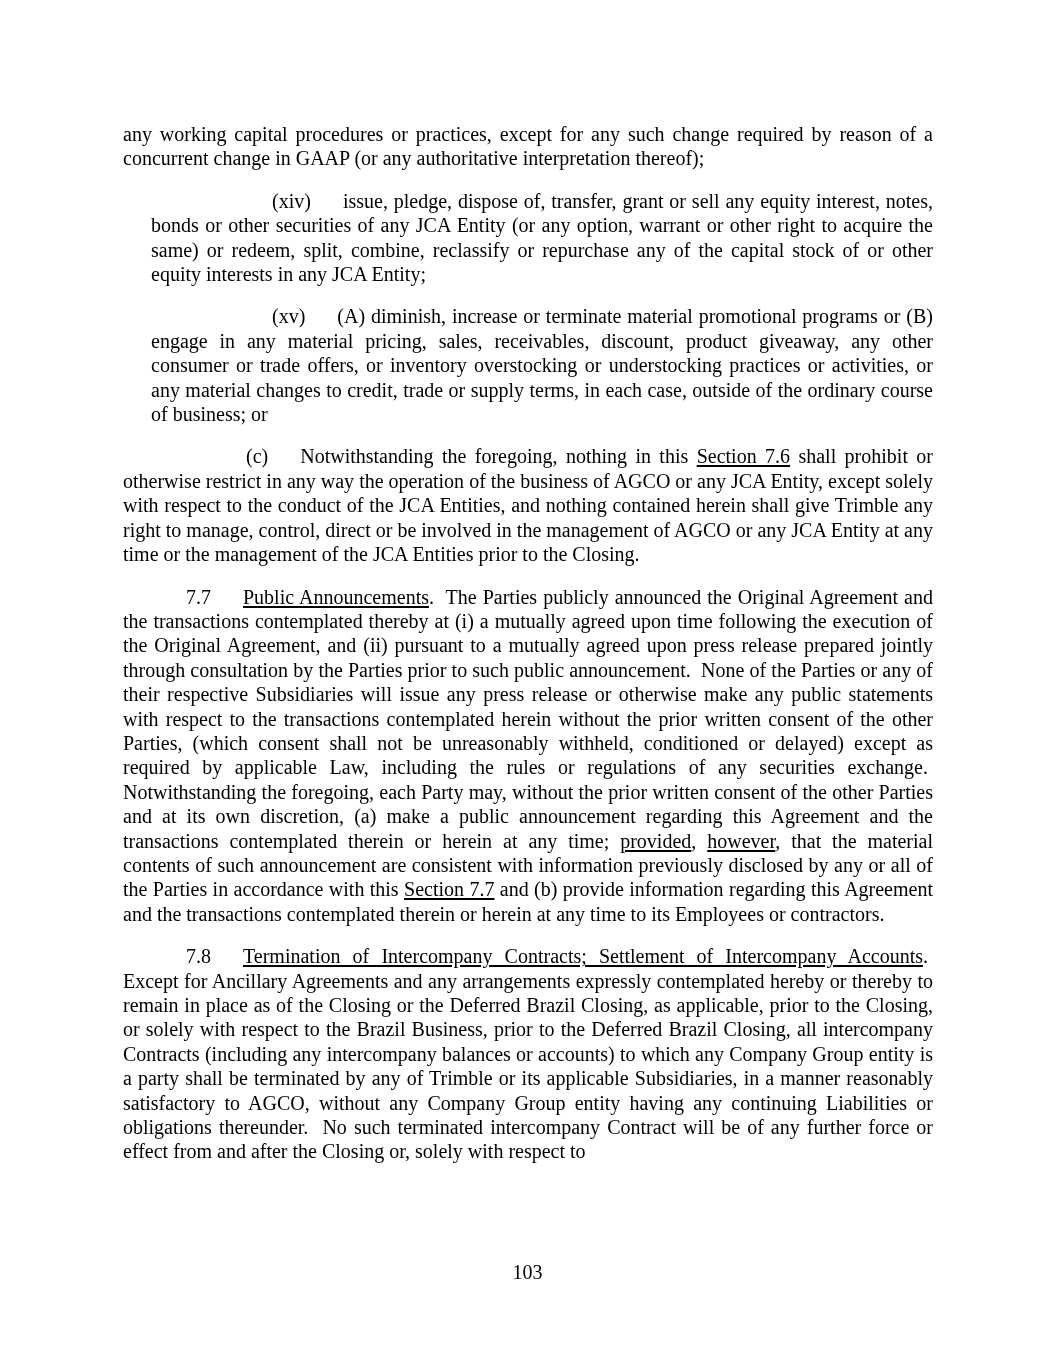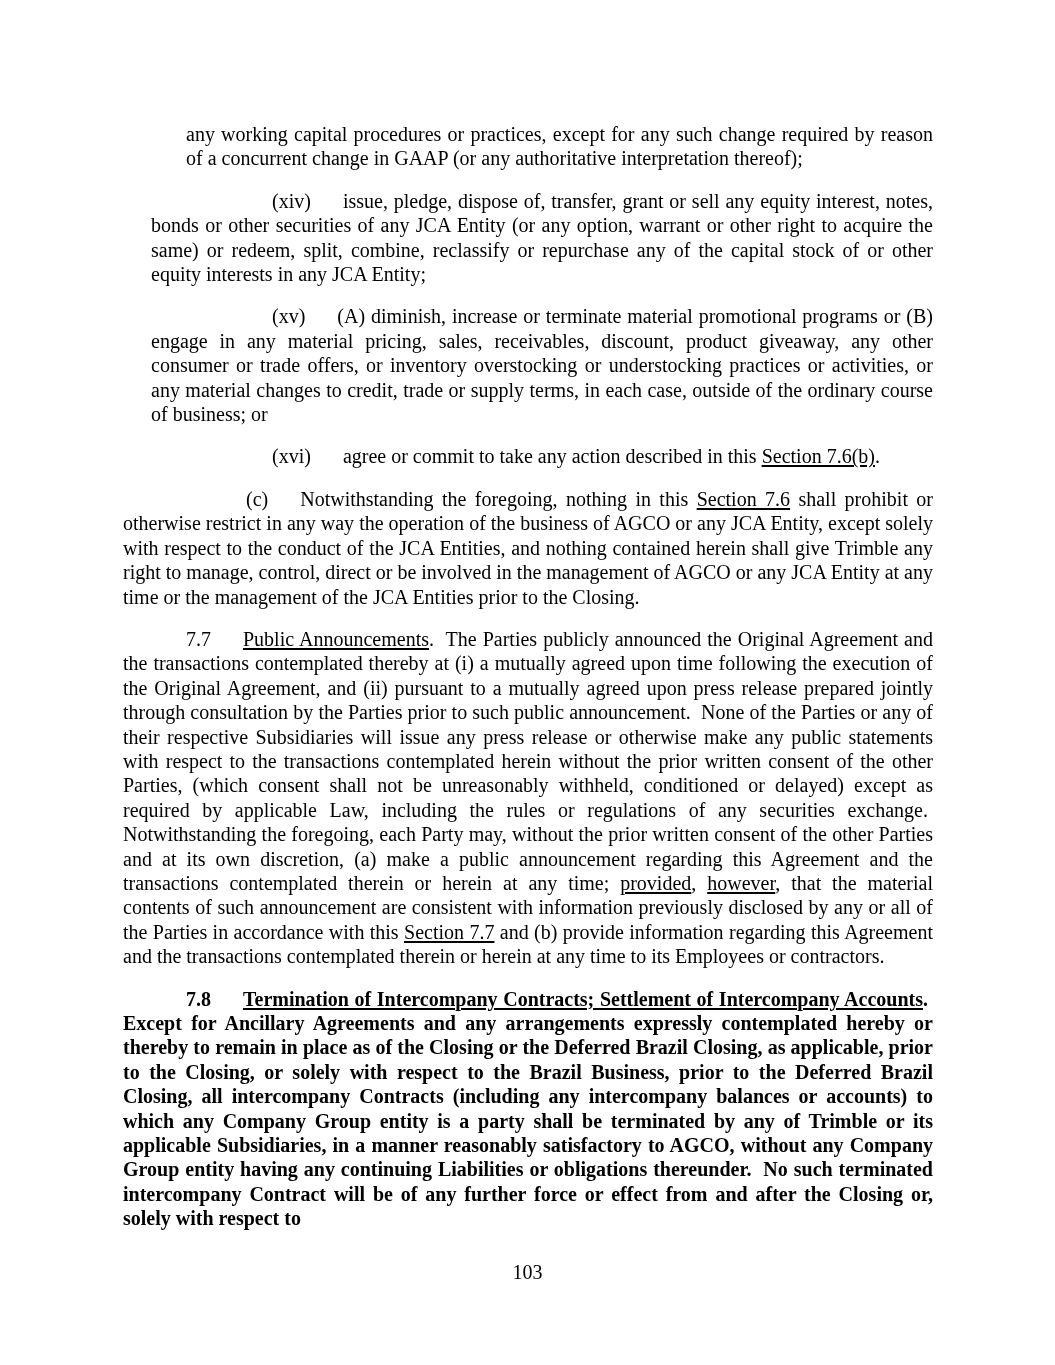--- a/index.html
+++ b/index.html
@@ -18,46 +18,45 @@
     top: 122px;
     width: 810px;
   }
   .para {
     font-size: 20px;
     line-height: 24.4px;
     text-align: justify;
     margin: 0 0 18px 0;
   }
   
-  .block { margin-left: 63px; }
+  .block { }
   
   .sub { margin-left: 28px; text-indent: 121px; }
   
   .clause-c { text-indent: 123px; }
   
   .section { text-indent: 63px; }
-  .last { margin-bottom: 16px; font-weight: bold; }
+  .last { margin-bottom: 16px; }
   .u { text-decoration: underline; text-underline-offset: 2px; }
   .tab { display: inline-block; width: 32px; }
   .page-number {
     position: absolute;
     left: 0;
     top: 1260px;
     width: 1055px;
     text-align: center;
     font-size: 20px;
     line-height: 24.4px;
   }
 </style>
 </head>
 <body>
 
 <div class="page">
   <p class="para block"><span>any working capital procedures or practices, except for any such change required by reason of a concurrent change in GAAP (or any authoritative interpretation thereof);</span></p>
   <p class="para sub"><span>(xiv)</span><span class="tab"></span><span>issue, pledge, dispose of, transfer, grant or sell any equity interest, notes, bonds or other securities of any JCA Entity (or any option, warrant or other right to acquire the same) or redeem, split, combine, reclassify or repurchase any of the capital stock of or other equity interests in any JCA Entity;</span></p>
   <p class="para sub"><span>(xv)</span><span class="tab"></span><span>(A) diminish, increase or terminate material promotional programs or (B) engage in any material pricing, sales, receivables, discount, product giveaway, any other consumer or trade offers, or inventory overstocking or understocking practices or activities, or any material changes to credit, trade or supply terms, in each case, outside of the ordinary course of business; or</span></p>
-  <p class="para sub"><span>(xvi)</span><span class="tab"></span><span>agree or commit to take any action described in this </span><span class="u">Section 7.6(b)</span><span>.</span></p>
   <p class="para clause-c"><span>(c)</span><span class="tab"></span><span>Notwithstanding the foregoing, nothing in this </span><span class="u">Section 7.6</span><span> shall prohibit or otherwise restrict in any way the operation of the business of AGCO or any JCA Entity, except solely with respect to the conduct of the JCA Entities, and nothing contained herein shall give Trimble any right to manage, control, direct or be involved in the management of AGCO or any JCA Entity at any time or the management of the JCA Entities prior to the Closing.</span></p>
   <p class="para section"><span>7.7</span><span class="tab"></span><span class="u">Public Announcements</span><span>.&nbsp; The Parties publicly announced the Original Agreement and the transactions contemplated thereby at (i) a mutually agreed upon time following the execution of the Original Agreement, and (ii) pursuant to a mutually agreed upon press release prepared jointly through consultation by the Parties prior to such public announcement.&nbsp; None of the Parties or any of their respective Subsidiaries will issue any press release or otherwise make any public statements with respect to the transactions contemplated herein without the prior written consent of the other Parties, (which consent shall not be unreasonably withheld, conditioned or delayed) except as required by applicable Law, including the rules or regulations of any securities exchange.&nbsp; Notwithstanding the foregoing, each Party may, without the prior written consent of the other Parties and at its own discretion, (a) make a public announcement regarding this Agreement and the transactions contemplated therein or herein at any time; </span><span class="u">provided</span><span>, </span><span class="u">however</span><span>, that the material contents of such announcement are consistent with information previously disclosed by any or all of the Parties in accordance with this </span><span class="u">Section 7.7</span><span> and (b) provide information regarding this Agreement and the transactions contemplated therein or herein at any time to its Employees or contractors.</span></p>
   <p class="para section last"><span>7.8</span><span class="tab"></span><span class="u">Termination of Intercompany Contracts; Settlement of Intercompany Accounts</span><span>.&nbsp; Except for Ancillary Agreements and any arrangements expressly contemplated hereby or thereby to remain in place as of the Closing or the Deferred Brazil Closing, as applicable, prior to the Closing, or solely with respect to the Brazil Business, prior to the Deferred Brazil Closing, all intercompany Contracts (including any intercompany balances or accounts) to which any Company Group entity is a party shall be terminated by any of Trimble or its applicable Subsidiaries, in a manner reasonably satisfactory to AGCO, without any Company Group entity having any continuing Liabilities or obligations thereunder.&nbsp; No such terminated intercompany Contract will be of any further force or effect from and after the Closing or, solely with respect to</span></p>
 </div>
 
 <div class="page-number">103</div>
 
 </body></html>

